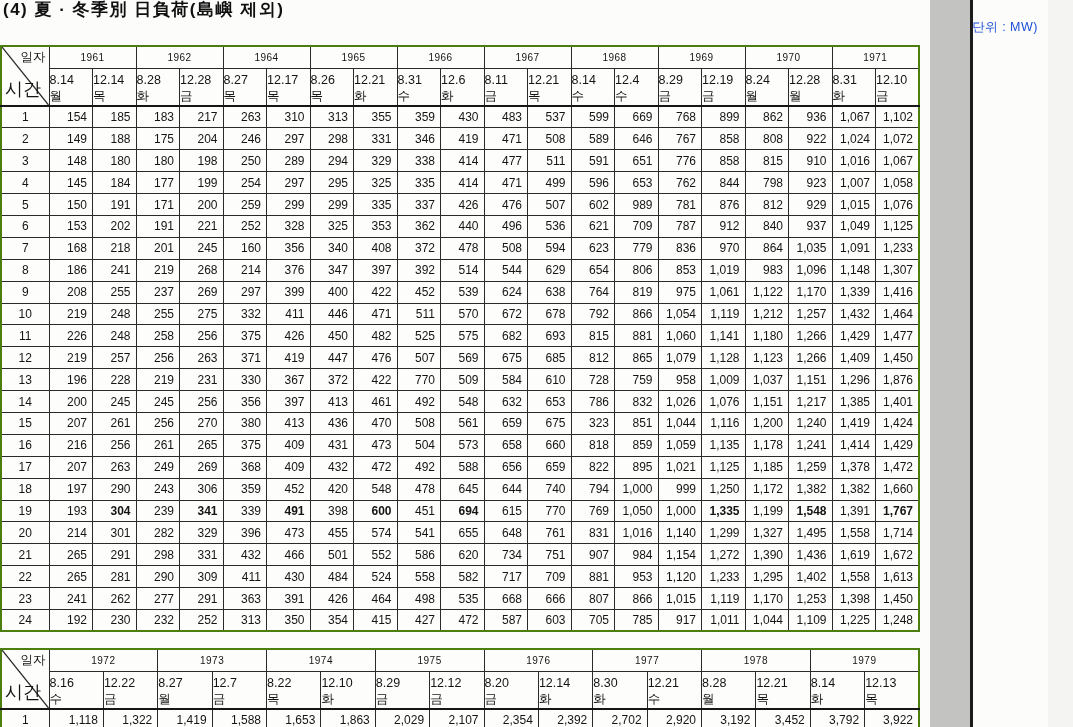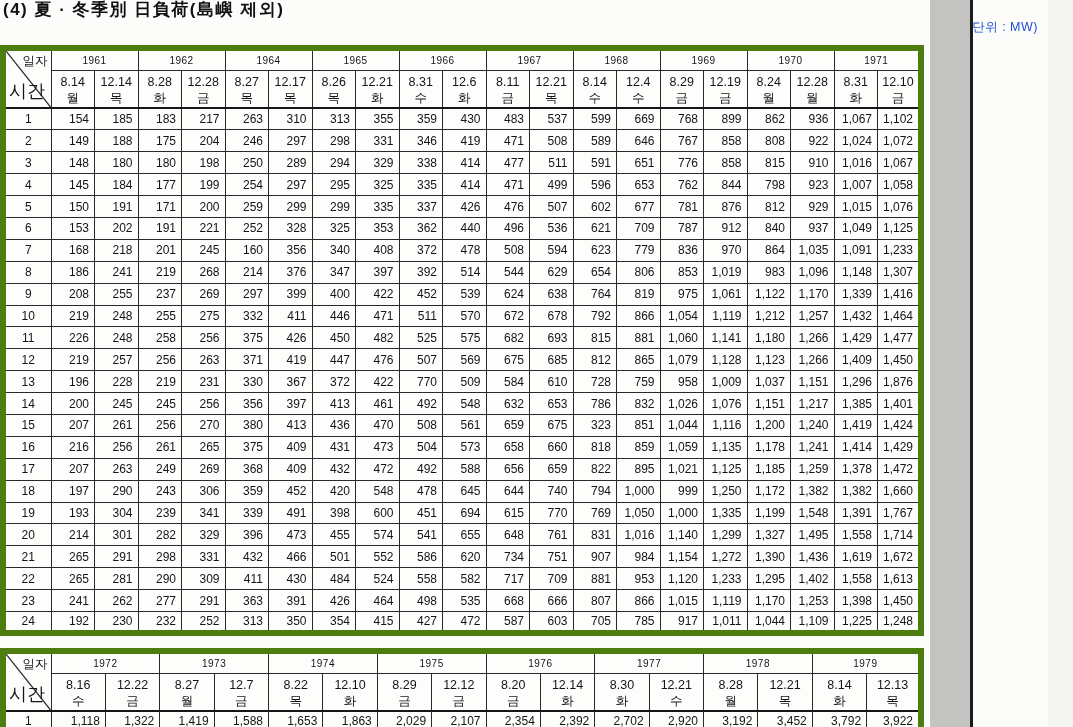--- a/index.html
+++ b/index.html
@@ -7,27 +7,27 @@
   body{background:#f4f4f2;font-family:"Liberation Sans","DejaVu Sans",sans-serif;position:relative;color:#141414}
   .page{position:absolute;left:0;top:0;width:1048px;height:727px;background:#fcfcfa;overflow:hidden}
   .edge-strip{position:absolute;left:930px;top:0;width:43px;height:727px;background:#c3c3c2;border-right:3px solid #1b1b1b}
   .doc-title{position:absolute;left:3px;top:-2px;font-size:17px;font-weight:bold;letter-spacing:1.5px;color:#101010;white-space:nowrap}
   .unit-label{position:absolute;top:19px;right:10px;font-size:12.5px;letter-spacing:.5px;color:#1d4ed8}
 
   table.grid{border-collapse:collapse;table-layout:fixed;width:918px;position:absolute;left:0;background:#fdfdfc}
   #t1{top:45px}
   #t2{top:648px}
   .grid th,.grid td{border:1px solid #2a2a2a;overflow:hidden;white-space:nowrap;font-weight:normal}
-  table.grid{border:6px solid #4d7c0f}
+  table.grid{border:2px solid #4d7c0f}
   .grid thead{border-bottom:2px solid #161616}
   .grid th.yr{height:22px;font-size:10px;text-align:center;letter-spacing:.5px}
-  .grid th.dt{height:38px;font-size:12.5px;text-align:center;line-height:1.3;padding-top:2px}
+  .grid th.dt{height:38px;font-size:12.5px;text-align:left;line-height:1.3;padding-top:2px}
   .grid td{height:21.9px;font-size:12px;text-align:right;padding-right:5px}
   .grid td.hour{text-align:center;padding-right:0}
-  .grid td.b{font-weight:normal}
+  .grid td.b{font-weight:bold}
   th.corner{position:relative;padding:0}
   th.corner svg{position:absolute;left:0;top:0;width:100%;height:100%}
   th.corner .ct{position:absolute;top:2px;right:3px;font-size:12.5px}
   th.corner .cb{position:absolute;bottom:4px;left:3px;font-size:18px}
 </style>
 </head>
 <body>
 
 <div class="page">
   <div class="doc-title">(4) 夏 · 冬季別 日負荷(島嶼 제외)</div>
@@ -261,21 +261,21 @@
           <td>200</td>
           <td>259</td>
           <td>299</td>
           <td>299</td>
           <td>335</td>
           <td>337</td>
           <td>426</td>
           <td>476</td>
           <td>507</td>
           <td>602</td>
-          <td>677</td>
+          <td>989</td>
           <td>781</td>
           <td>876</td>
           <td>812</td>
           <td>929</td>
           <td>1,015</td>
           <td>1,076</td>
         </tr>
         <tr>
           <td class="hour">6</td>
           <td>153</td>

